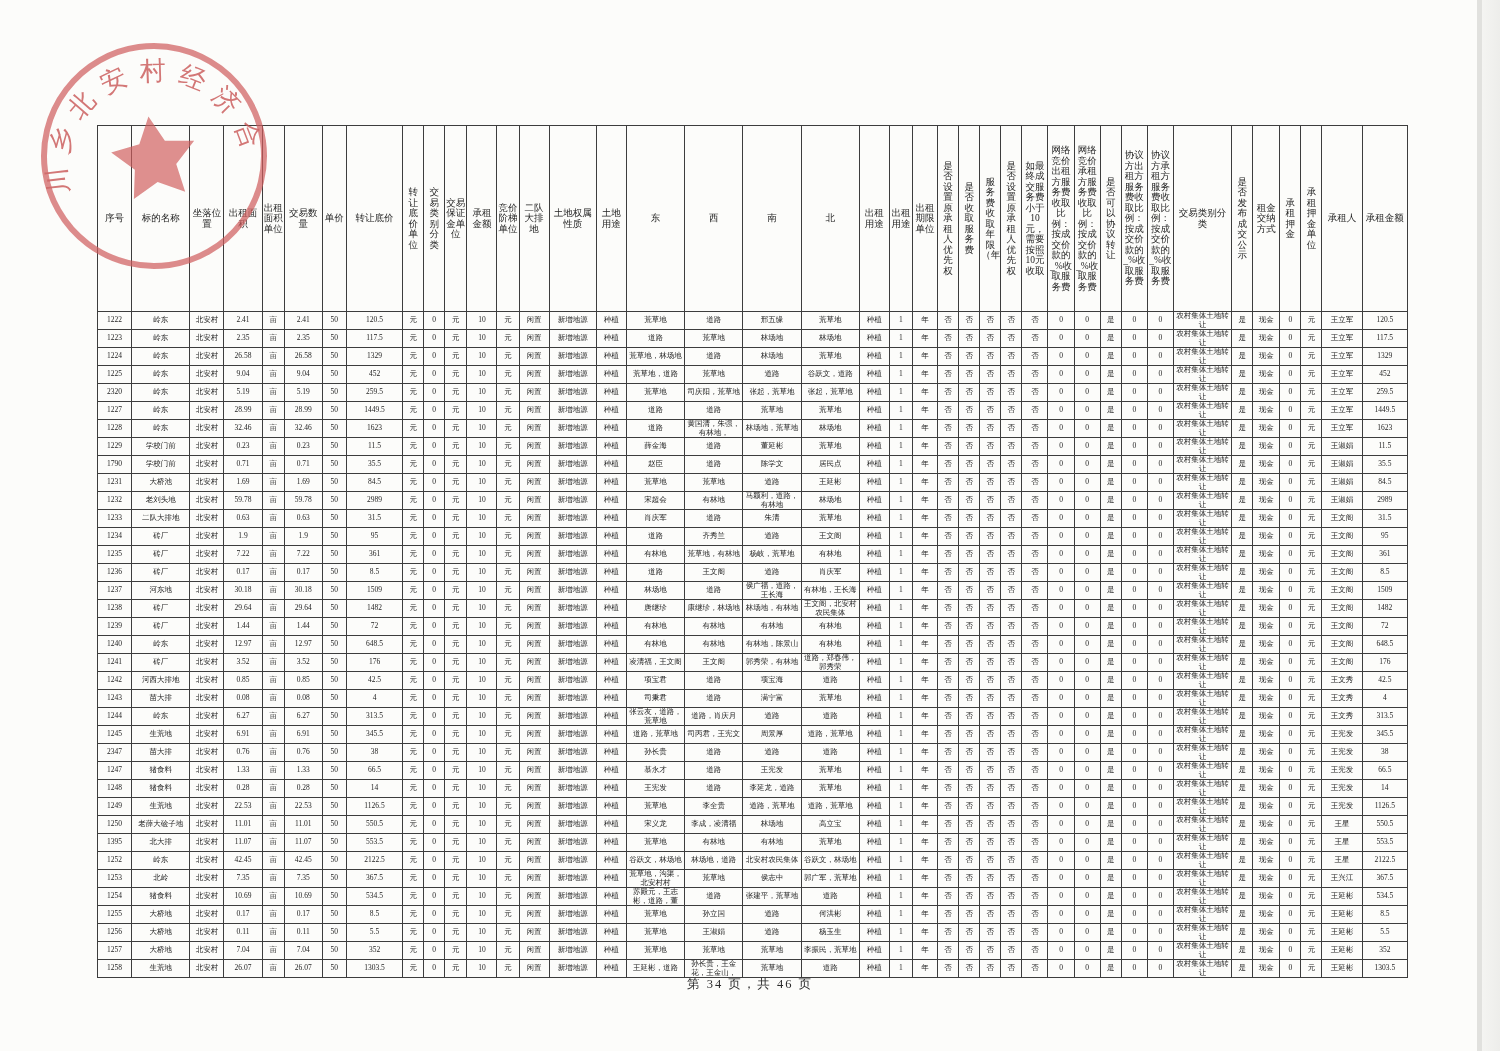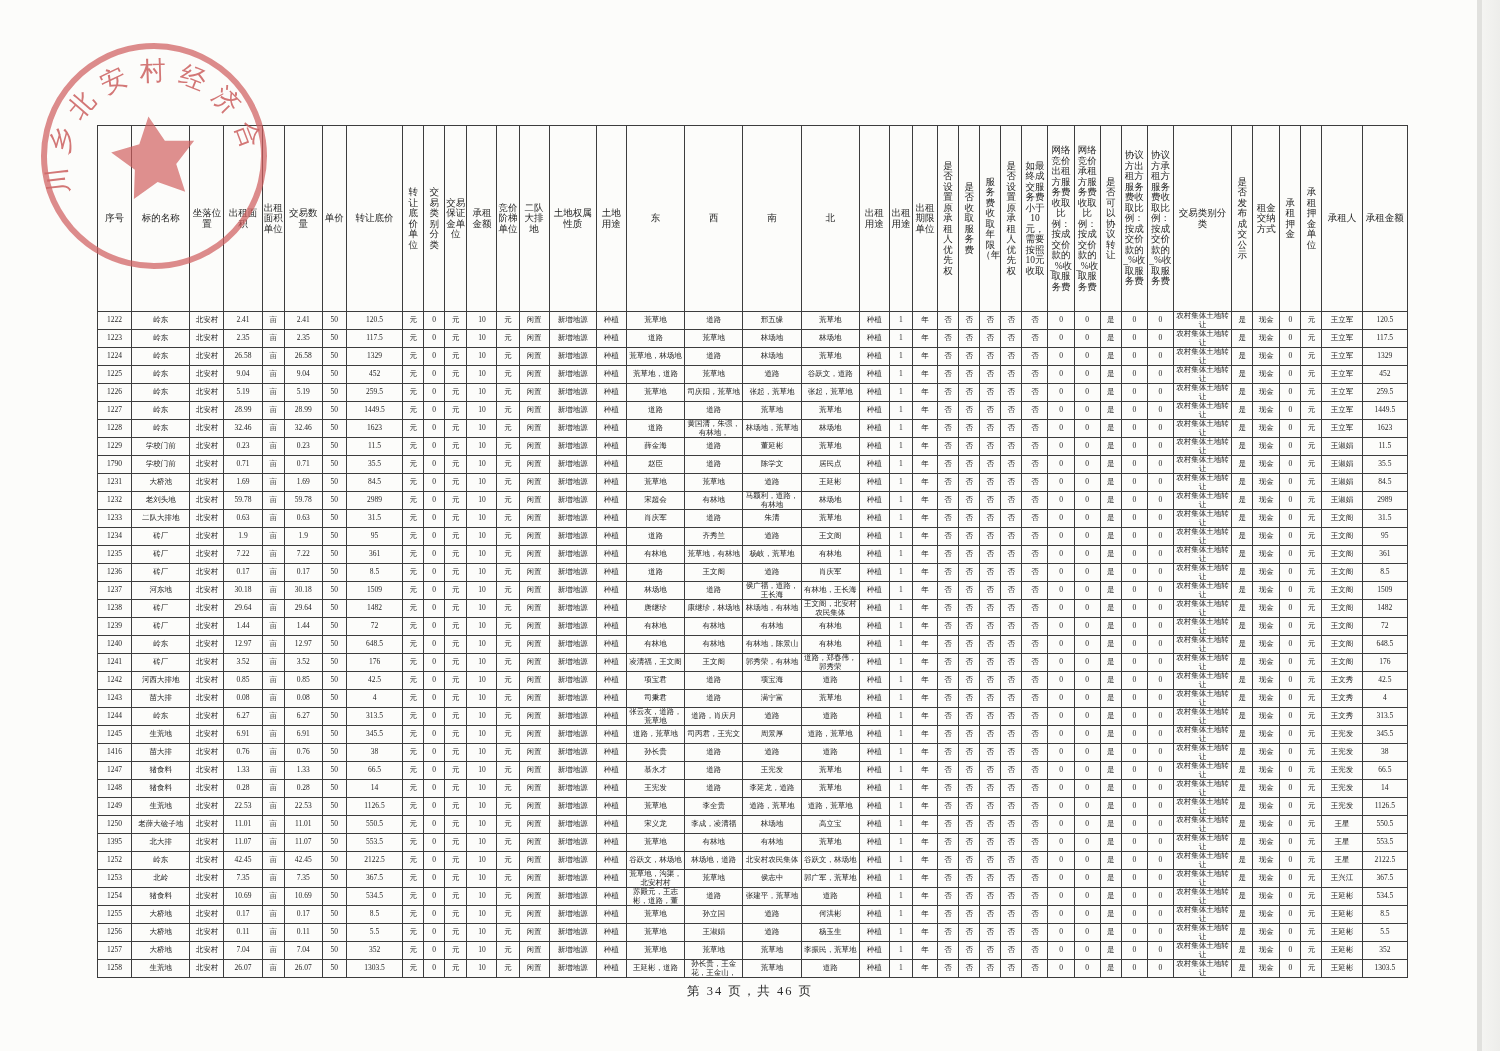--- a/index.html
+++ b/index.html
@@ -14,21 +14,21 @@
   }
   table.lease th,table.lease td{
     border:1px solid #3d3d3d;text-align:center;vertical-align:middle;
     padding:0 1px;overflow:hidden;font-weight:normal;
   }
   table.lease thead tr{height:186px;}
   table.lease th{font-size:9.5px;line-height:10.5px;word-break:break-all;}
   table.lease td{font-size:7.5px;line-height:8.5px;word-break:break-all;height:16px;}
   .footer{
     position:absolute;left:0;top:976px;width:1500px;text-align:center;
-    font-size:12.5px;letter-spacing:2px;color:#2a2a2a;margin-top:7px;
+    font-size:12.5px;letter-spacing:2px;color:#2a2a2a;
   }
   .stamp{
     position:absolute;left:34px;top:36px;width:240px;height:240px;
     transform:rotate(-8deg);opacity:.88;pointer-events:none;
   }
   .scan-edge{
     position:absolute;left:1477px;top:0;width:5px;height:1051px;
     background:#d2d2cf;opacity:.65;
   }
   .scan-edge2{
@@ -291,21 +291,21 @@
           <td>0</td>
           <td>农村集体土地转让</td>
           <td>是</td>
           <td>现金</td>
           <td>0</td>
           <td>元</td>
           <td>王立军</td>
           <td>452</td>
         </tr>
         <tr>
-          <td>1226</td>
+          <td>2320</td>
           <td>岭东</td>
           <td>北安村</td>
           <td>5.19</td>
           <td>亩</td>
           <td>5.19</td>
           <td>50</td>
           <td>259.5</td>
           <td>元</td>
           <td>0</td>
           <td>元</td>
@@ -1131,21 +1131,21 @@
           <td>0</td>
           <td>农村集体土地转让</td>
           <td>是</td>
           <td>现金</td>
           <td>0</td>
           <td>元</td>
           <td>王宪发</td>
           <td>345.5</td>
         </tr>
         <tr>
-          <td>1416</td>
+          <td>2347</td>
           <td>苗大排</td>
           <td>北安村</td>
           <td>0.76</td>
           <td>亩</td>
           <td>0.76</td>
           <td>50</td>
           <td>38</td>
           <td>元</td>
           <td>0</td>
           <td>元</td>

